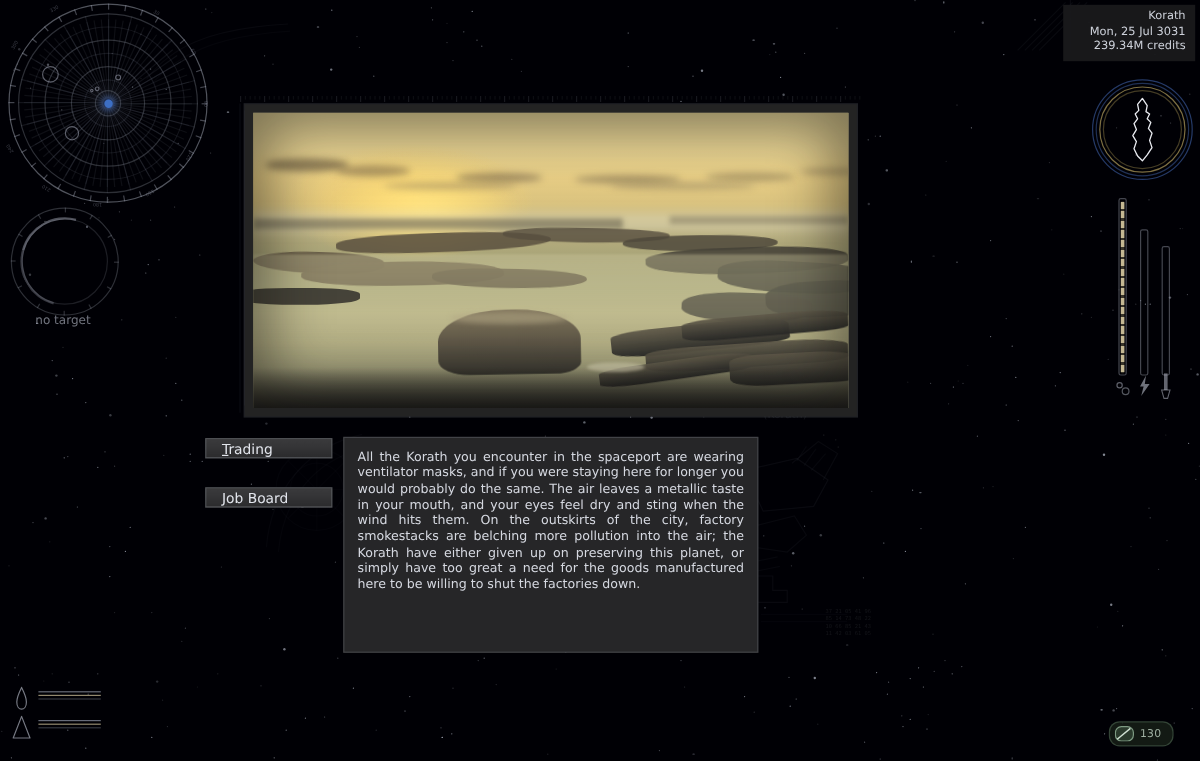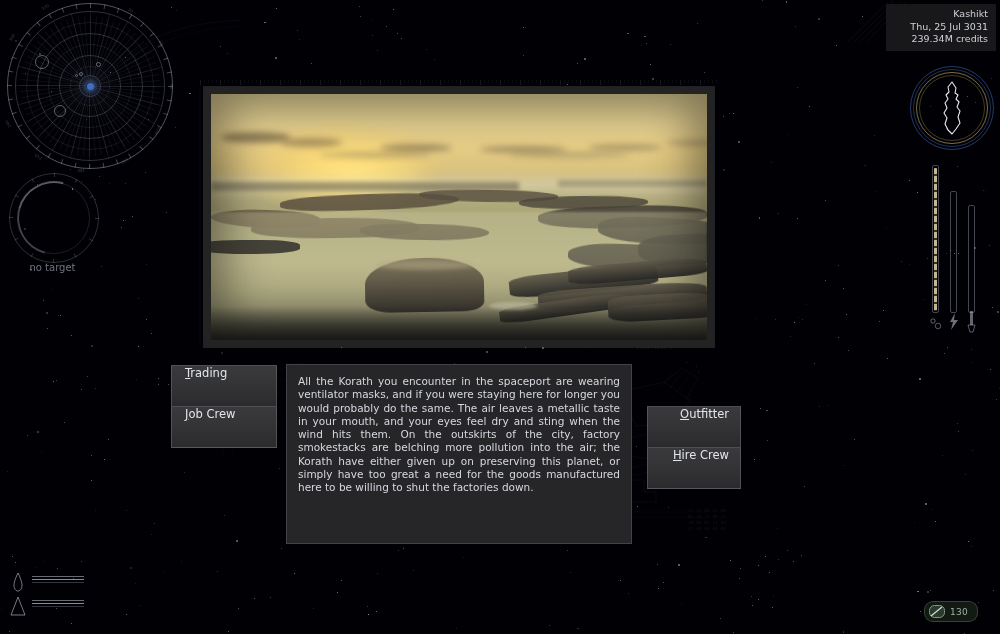--- a/index.html
+++ b/index.html
@@ -206,24 +206,24 @@
     font-size: 10.5px;
     line-height: 13.3px;
     color: #d5d8e0;
     text-align: justify;
     font-family: "DejaVu Sans", sans-serif;
   }
 
   
   .btn {
     position: absolute;
-    height: 42px;
+    height: 17px;
     background: linear-gradient(to bottom, #3a3a3c 0%, #343436 45%, #2b2b2d 100%);
     border: 1px solid rgba(125,128,136,0.42);
-    display: flex; align-items: flex-start;
+    display: flex; align-items: flex-end;
     font-size: 11.5px;
     color: #e2e5ec;
     cursor: pointer;
     font-family: "DejaVu Sans", sans-serif;
   }
   .btn.left  { left: 171px; width: 106px; padding-left: 13px; justify-content: flex-start; }
   .btn.right { left: 647px; width: 94px; padding-right: 11px; justify-content: flex-end; }
   .btn .u { text-decoration: underline; }
 </style>
 </head>
@@ -863,22 +863,22 @@
       <div class="radar-tick" style="height:4px;background:rgba(150,155,170,0.30);transform:rotate(210deg) translateY(-45px)"></div>
       <div class="radar-tick" style="height:4px;background:rgba(150,155,170,0.30);transform:rotate(240deg) translateY(-45px)"></div>
       <div class="radar-tick" style="height:4px;background:rgba(150,155,170,0.30);transform:rotate(270deg) translateY(-45px)"></div>
       <div class="radar-tick" style="height:4px;background:rgba(150,155,170,0.30);transform:rotate(300deg) translateY(-45px)"></div>
       <div class="radar-tick" style="height:4px;background:rgba(150,155,170,0.30);transform:rotate(330deg) translateY(-45px)"></div>
     </div>
   <div class="no-target">no target</div>
 
 
   <div class="info-box">
-    <div>Kashikt</div>
-    <div>Thu, 25 Jul 3031</div>
+    <div>Korath</div>
+    <div>Mon, 25 Jul 3031</div>
     <div>239.34M credits</div>
   </div>
 
   <div class="ship-wrap" id="shipwrap">
       <div class="ship-ring" style="width:84px;height:84px;border:1px solid rgba(62,96,170,0.60)"></div>
       <div class="ship-ring" style="width:78px;height:78px;border:1px solid rgba(70,108,185,0.45)"></div>
       <div class="ship-ring" style="width:72px;height:72px;border:1px solid rgba(178,158,92,0.70)"></div>
       <div class="ship-ring" style="width:66px;height:66px;border:1px solid rgba(150,132,76,0.45)"></div>
       <svg style="position:absolute;left:50%;top:50%;transform:translate(-50%,-50%)" width="34" height="56" viewBox="0 0 34 56">
         <path d="M17 2 L21 8 L20 13 L23 15 L21 19 L24 22 L22 27 L25 31 L23 37 L25 43 L21 49 L17 54 L13 50 L10 44 L12 38 L9 33 L12 28 L10 23 L13 19 L11 15 L14 12 L13 7 Z" fill="none" stroke="#e8eaf0" stroke-width="1.1" stroke-linejoin="round"></path>
@@ -1102,23 +1102,17 @@
   </div>
 
   <div class="dialog">
     <p>All the Korath you encounter in the spaceport are wearing ventilator masks, and if you were staying here for longer you would probably do the same. The air leaves a metallic taste in your mouth, and your eyes feel dry and sting when the wind hits them. On the outskirts of the city, factory smokestacks are belching more pollution into the air; the Korath have either given up on preserving this planet, or simply have too great a need for the goods manufactured here to be willing to shut the factories down.</p>
   </div>
 
   <div class="btn left" style="top:365px;" id="btn-l0">
       <span><span class="u">T</span><span>rading</span></span>
     </div>
   <div class="btn left" style="top:406px;" id="btn-l1">
-      <span><span class="u">J</span><span>ob Crew</span></span>
+      <span><span class="u">J</span><span>ob Board</span></span>
     </div>
 
-  <div class="btn right" style="top:406px;" id="btn-r0">
-      <span><span class="u">O</span><span>utfitter</span></span>
-    </div>
-  <div class="btn right" style="top:447px;" id="btn-r1">
-      <span><span class="u">H</span><span>ire Crew</span></span>
-    </div>
 
 </div>
 
 </body></html>

